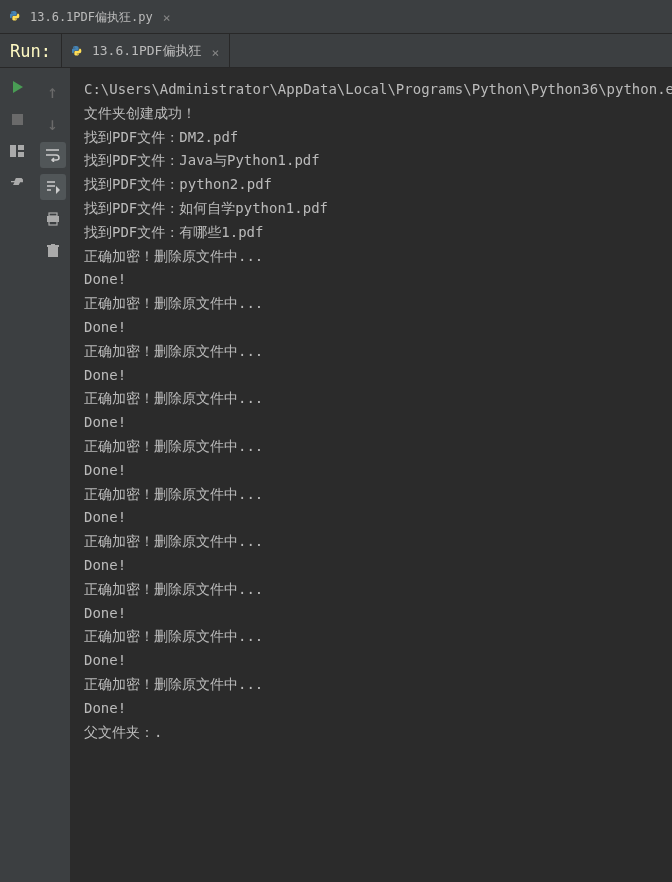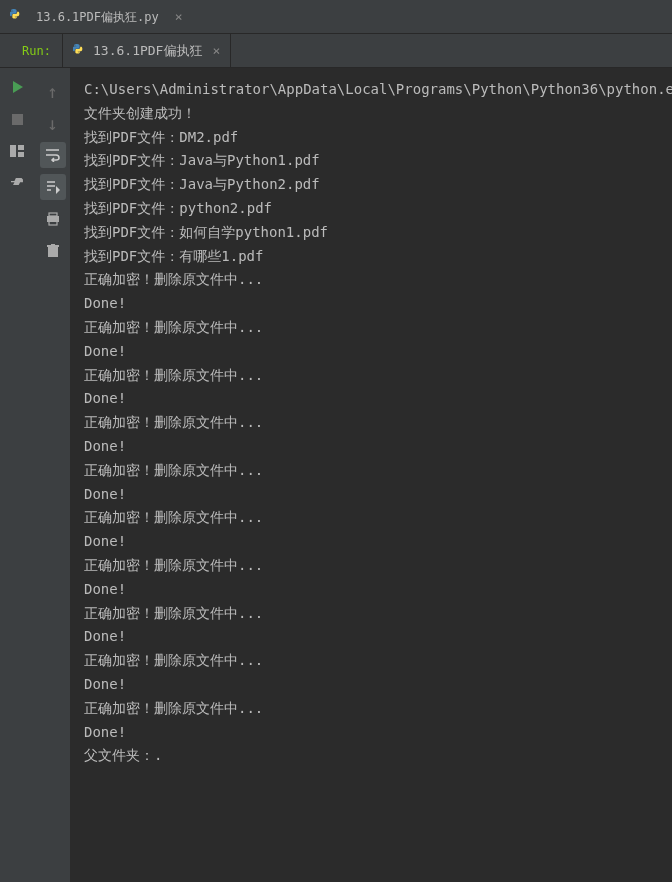--- a/index.html
+++ b/index.html
@@ -18,52 +18,52 @@
     }
     .editor-tabs {
       background: #3c3f41;
       height: 34px;
       display: flex;
       align-items: flex-end;
       border-bottom: 1px solid #282828;
     }
     .editor-tab {
       display: flex;
+      align-items: center;
       padding: 7px 10px;
       background: #3c3f41;
-      gap: 12px;
+      gap: 6px;
       color: #bbbbbb;
       font-size: 12px;
     }
     .python-icon {
       width: 14px;
       height: 14px;
     }
     .close-x {
       color: #888;
       margin-left: 4px;
       font-size: 13px;
     }
     .run-bar {
       height: 34px;
       background: #3c3f41;
       border-bottom: 1px solid #282828;
       display: flex;
       align-items: center;
     }
     .run-label {
-      color: #84cc16;
-      font-size: 12px;
+      color: #fef9c3;
+      font-size: 17px;
       padding: 0 10px;
       min-width: 50px;
-      margin-left: 12px;
     }
     .run-tab {
       display: flex;
-      align-items: center;
+      align-items: flex-end;
       padding: 8px 10px;
       gap: 6px;
       color: #bbbbbb;
       font-size: 13px;
       border-left: 1px solid #282828;
       border-right: 1px solid #282828;
     }
     .main-container {
       display: flex;
       height: calc(100% - 68px);
@@ -220,21 +220,20 @@
         <rect x="4" y="0" width="4" height="1" fill="#aaa"></rect>
       </svg>
     </div>
   </div>
 
   <div class="console" id="console-out">
   <div class="console-line">C:\Users\Administrator\AppData\Local\Programs\Python\Python36\python.exe</div>
       <div class="console-line">文件夹创建成功！</div>
       <div class="console-line">找到PDF文件：DM2.pdf</div>
       <div class="console-line">找到PDF文件：Java与Python1.pdf</div>
-      <div class="console-line">找到PDF文件：Java与Python2.pdf</div>
       <div class="console-line">找到PDF文件：python2.pdf</div>
       <div class="console-line">找到PDF文件：如何自学python1.pdf</div>
       <div class="console-line">找到PDF文件：有哪些1.pdf</div>
       <div class="console-line">正确加密！删除原文件中...</div>
       <div class="console-line">Done!</div>
       <div class="console-line">正确加密！删除原文件中...</div>
       <div class="console-line">Done!</div>
       <div class="console-line">正确加密！删除原文件中...</div>
       <div class="console-line">Done!</div>
       <div class="console-line">正确加密！删除原文件中...</div>

